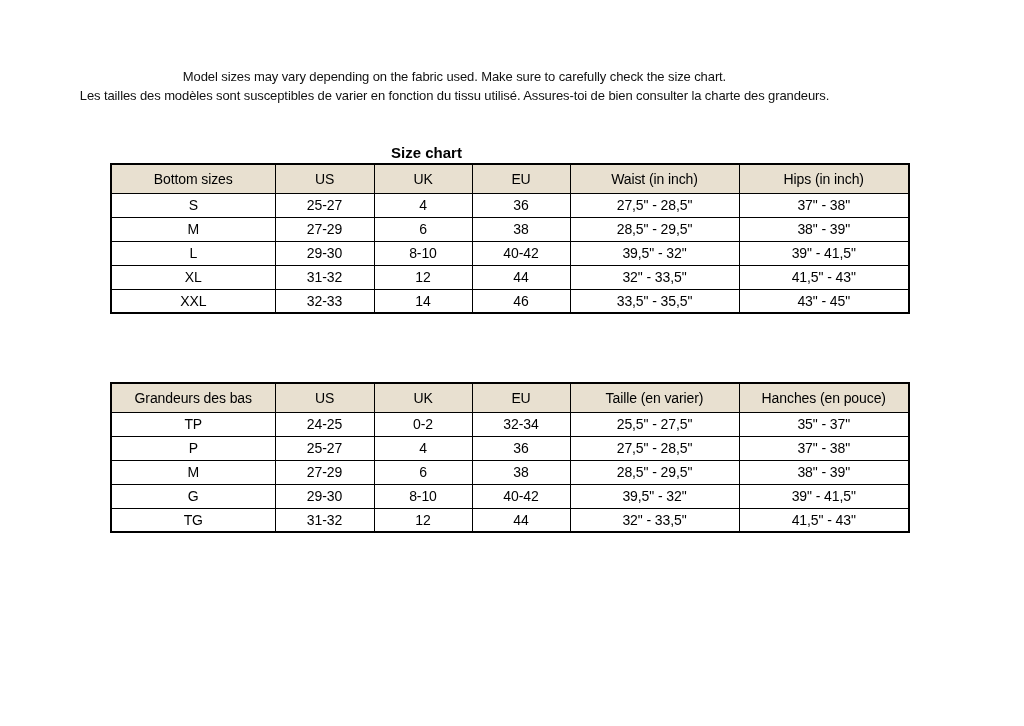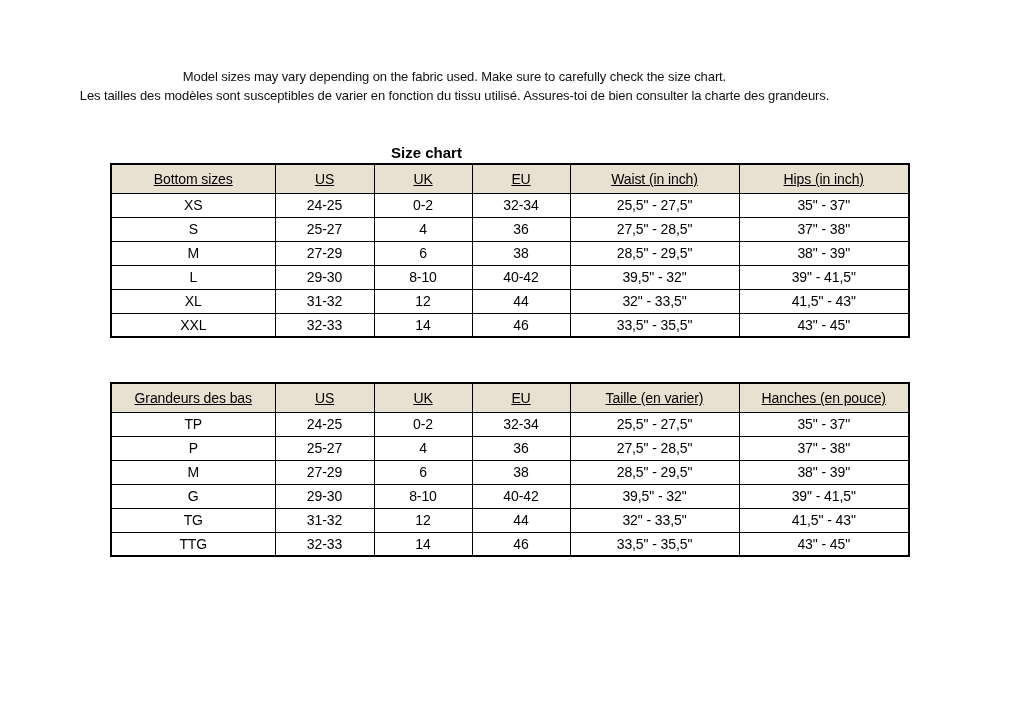--- a/index.html
+++ b/index.html
@@ -62,21 +62,20 @@
     font-size: 14px;
     letter-spacing: -0.1px;
     padding: 0;
     overflow: hidden;
     white-space: nowrap;
   }
   table.size-table th {
     background: #e8e0d0;
     font-weight: normal;
     height: 29px;
-    text-decoration: underline;
   }
   table.size-table td {
     background: #ffffff;
     height: 24px;
   }
 </style>
 </head>
 <body>
 
 <p class="intro intro-en">Model sizes may vary depending on the fabric used. Make sure to carefully check the size chart.</p>
@@ -99,28 +98,20 @@
           <th>Bottom sizes</th>
           <th>US</th>
           <th>UK</th>
           <th>EU</th>
           <th>Waist (in inch)</th>
           <th>Hips (in inch)</th>
         </tr>
       </thead>
     <tbody>
         <tr>
-          <td>XS</td>
-          <td>24-25</td>
-          <td>0-2</td>
-          <td>32-34</td>
-          <td>25,5" - 27,5"</td>
-          <td>35" - 37"</td>
-        </tr>
-        <tr>
           <td>S</td>
           <td>25-27</td>
           <td>4</td>
           <td>36</td>
           <td>27,5" - 28,5"</td>
           <td>37" - 38"</td>
         </tr>
         <tr>
           <td>M</td>
           <td>27-29</td>
@@ -211,23 +202,15 @@
           <td>39" - 41,5"</td>
         </tr>
         <tr>
           <td>TG</td>
           <td>31-32</td>
           <td>12</td>
           <td>44</td>
           <td>32" - 33,5"</td>
           <td>41,5" - 43"</td>
         </tr>
-        <tr>
-          <td>TTG</td>
-          <td>32-33</td>
-          <td>14</td>
-          <td>46</td>
-          <td>33,5" - 35,5"</td>
-          <td>43" - 45"</td>
-        </tr>
       </tbody>
   </table>
 </section>
 
 </body></html>

